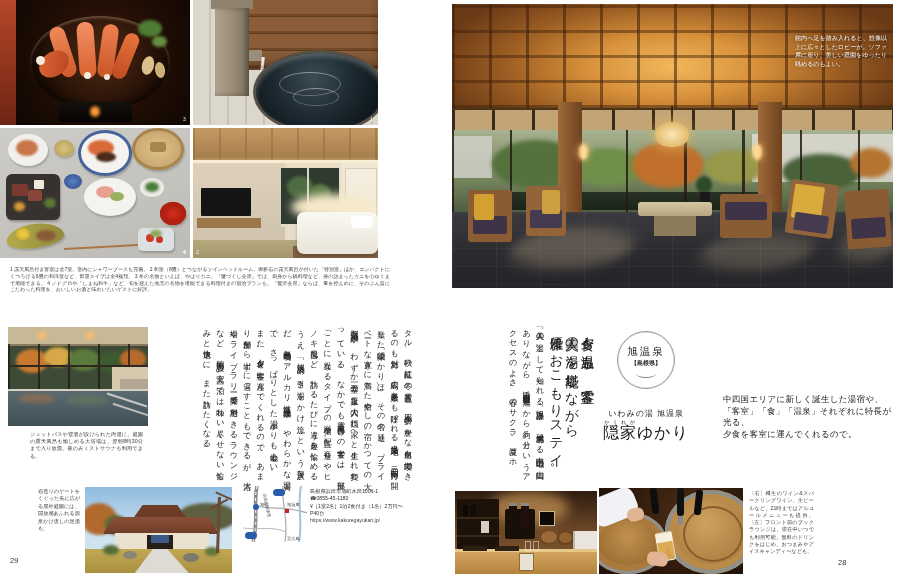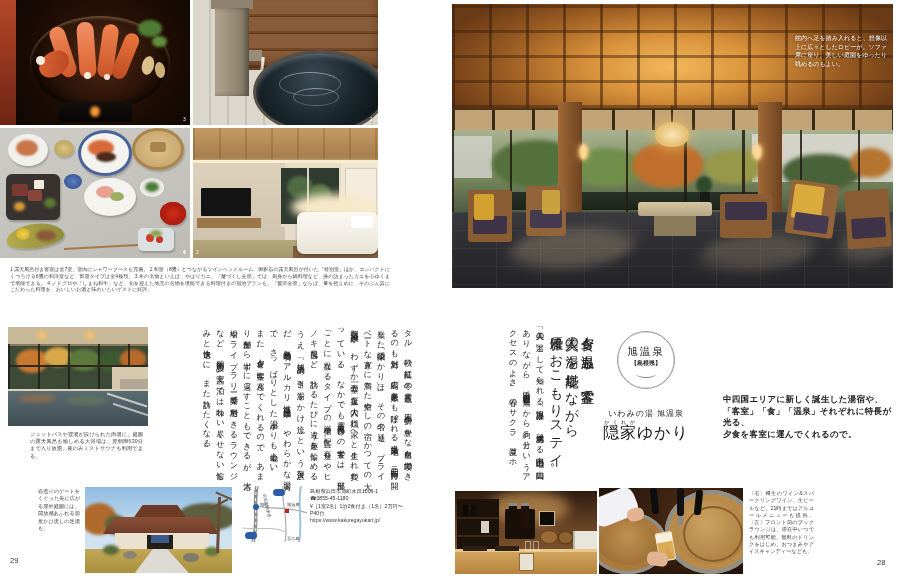--- a/index.html
+++ b/index.html
@@ -13,21 +13,21 @@
   .cap{position:absolute;color:#3c3c3c;font-size:5px;line-height:6.8px;text-align:justify;}
   .serif{font-family:"Liberation Serif","DejaVu Serif",serif;}
   .body-col{position:absolute;writing-mode:vertical-rl;text-orientation:mixed;
             font-family:"Liberation Serif",serif;font-size:8px;line-height:13.4px;
             letter-spacing:.8px;color:#222;text-align:justify;}
   .lead{position:absolute;writing-mode:vertical-rl;font-family:"Liberation Serif",serif;
         font-size:13.5px;letter-spacing:1.2px;color:#1b1b1b;}
   .lead div{line-height:15.5px;}
   .hline{font-family:"Liberation Serif",serif;font-weight:600;font-size:29px;
          letter-spacing:2.5px;color:#141414;line-height:36px;}
-  .intro div{font-size:8.5px;font-weight:700;line-height:11.6px;letter-spacing:.3px;color:#222;}
+  .intro div{font-size:8.5px;font-weight:400;line-height:11.6px;letter-spacing:.3px;color:#222;}
   .info div{font-size:5.2px;line-height:7.3px;color:#333;}
   .ripple{border:1px solid rgba(255,255,255,.28);border-top-color:rgba(255,255,255,.45);
           border-radius:50%;background:transparent;}
 </style>
 </head>
 <body>
 
 <div id="spread">
 
   <div class="ph" style="left:0;top:0;width:190px;height:125px;background:radial-gradient(circle at 55% 45%,#3d1a0a 0%,#1c0c04 55%,#0c0502 100%);">
@@ -303,15 +303,15 @@
     <div style="left:79px;top:28px;width:5px;height:9px;background:#8a8a88;"></div>
     <div style="left:-8px;top:4px;width:46px;height:30px;background:#f2f2f6;border-radius:10px;transform:rotate(-22deg);"></div>
     <div style="left:28px;top:20px;width:17px;height:13px;background:#e2b493;border-radius:6px;transform:rotate(-14deg);"></div>
     <div style="left:58px;top:44px;width:15px;height:27px;background:linear-gradient(#f6f0dc 0 32%,rgba(226,174,84,.92) 32%);border:1px solid rgba(255,255,255,.55);border-radius:2px;transform:rotate(-10deg);"></div>
     <div style="left:48px;top:64px;width:21px;height:14px;background:#e2b493;border-radius:6px;transform:rotate(8deg);"></div>
   </div>
 
   <p class="cap" style="left:749px;top:490px;width:65px;margin:0;font-size:5.2px;line-height:7.3px;">〔右〕樽生のワイン&amp;スパークリングワイン、生ビールなど、21時まではアルコールメニューも提供。〔左〕フロント前のブックラウンジは、滞在中いつでも利用可能。無料のドリンクをはじめ、おつまみやアイスキャンディーなども。</p>
 
   <div style="position:absolute;left:10px;top:556px;font-size:7.5px;color:#333;">29</div>
-  <div style="position:absolute;left:877px;top:558px;font-size:7.5px;color:#333;">28</div>
+  <div style="position:absolute;left:838px;top:558px;font-size:7.5px;color:#333;">28</div>
 
 </div>
 
 </body></html>

